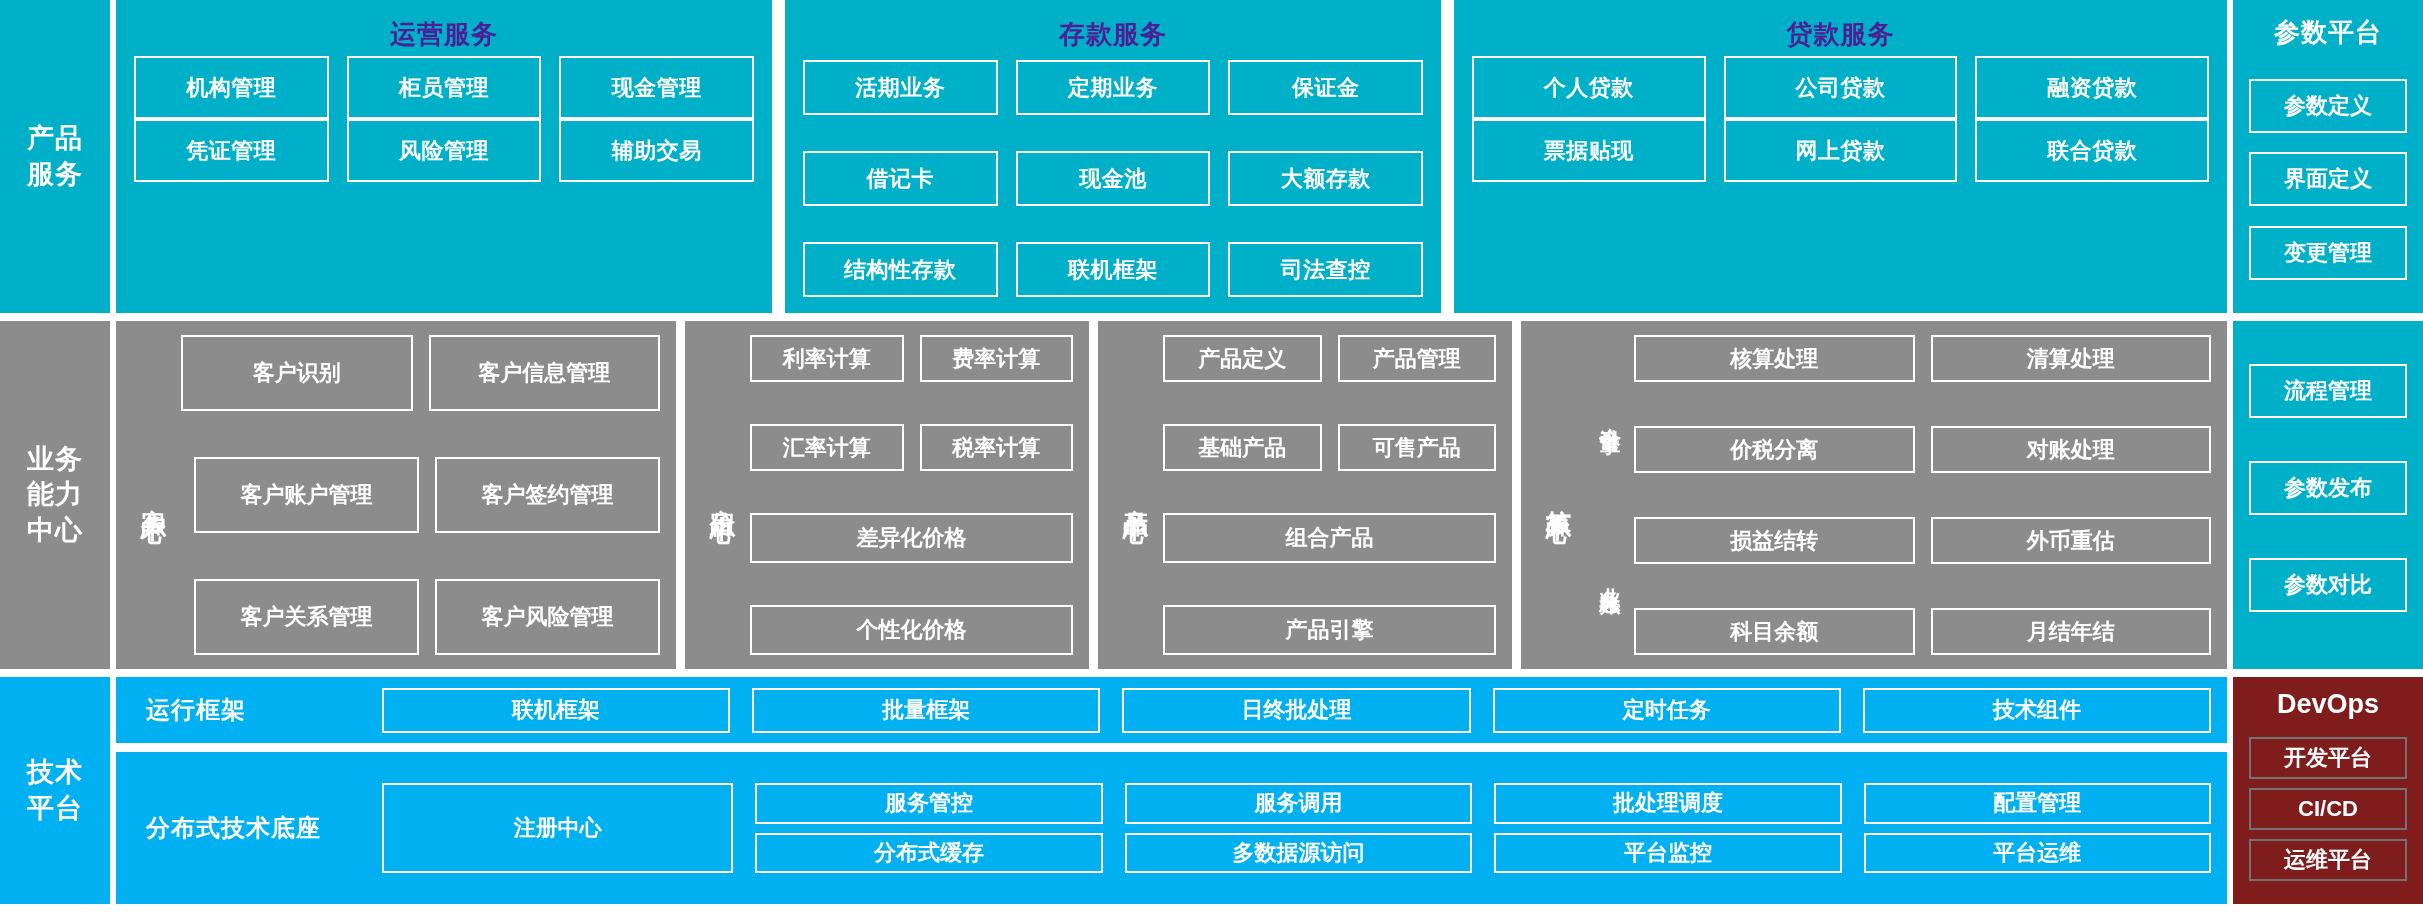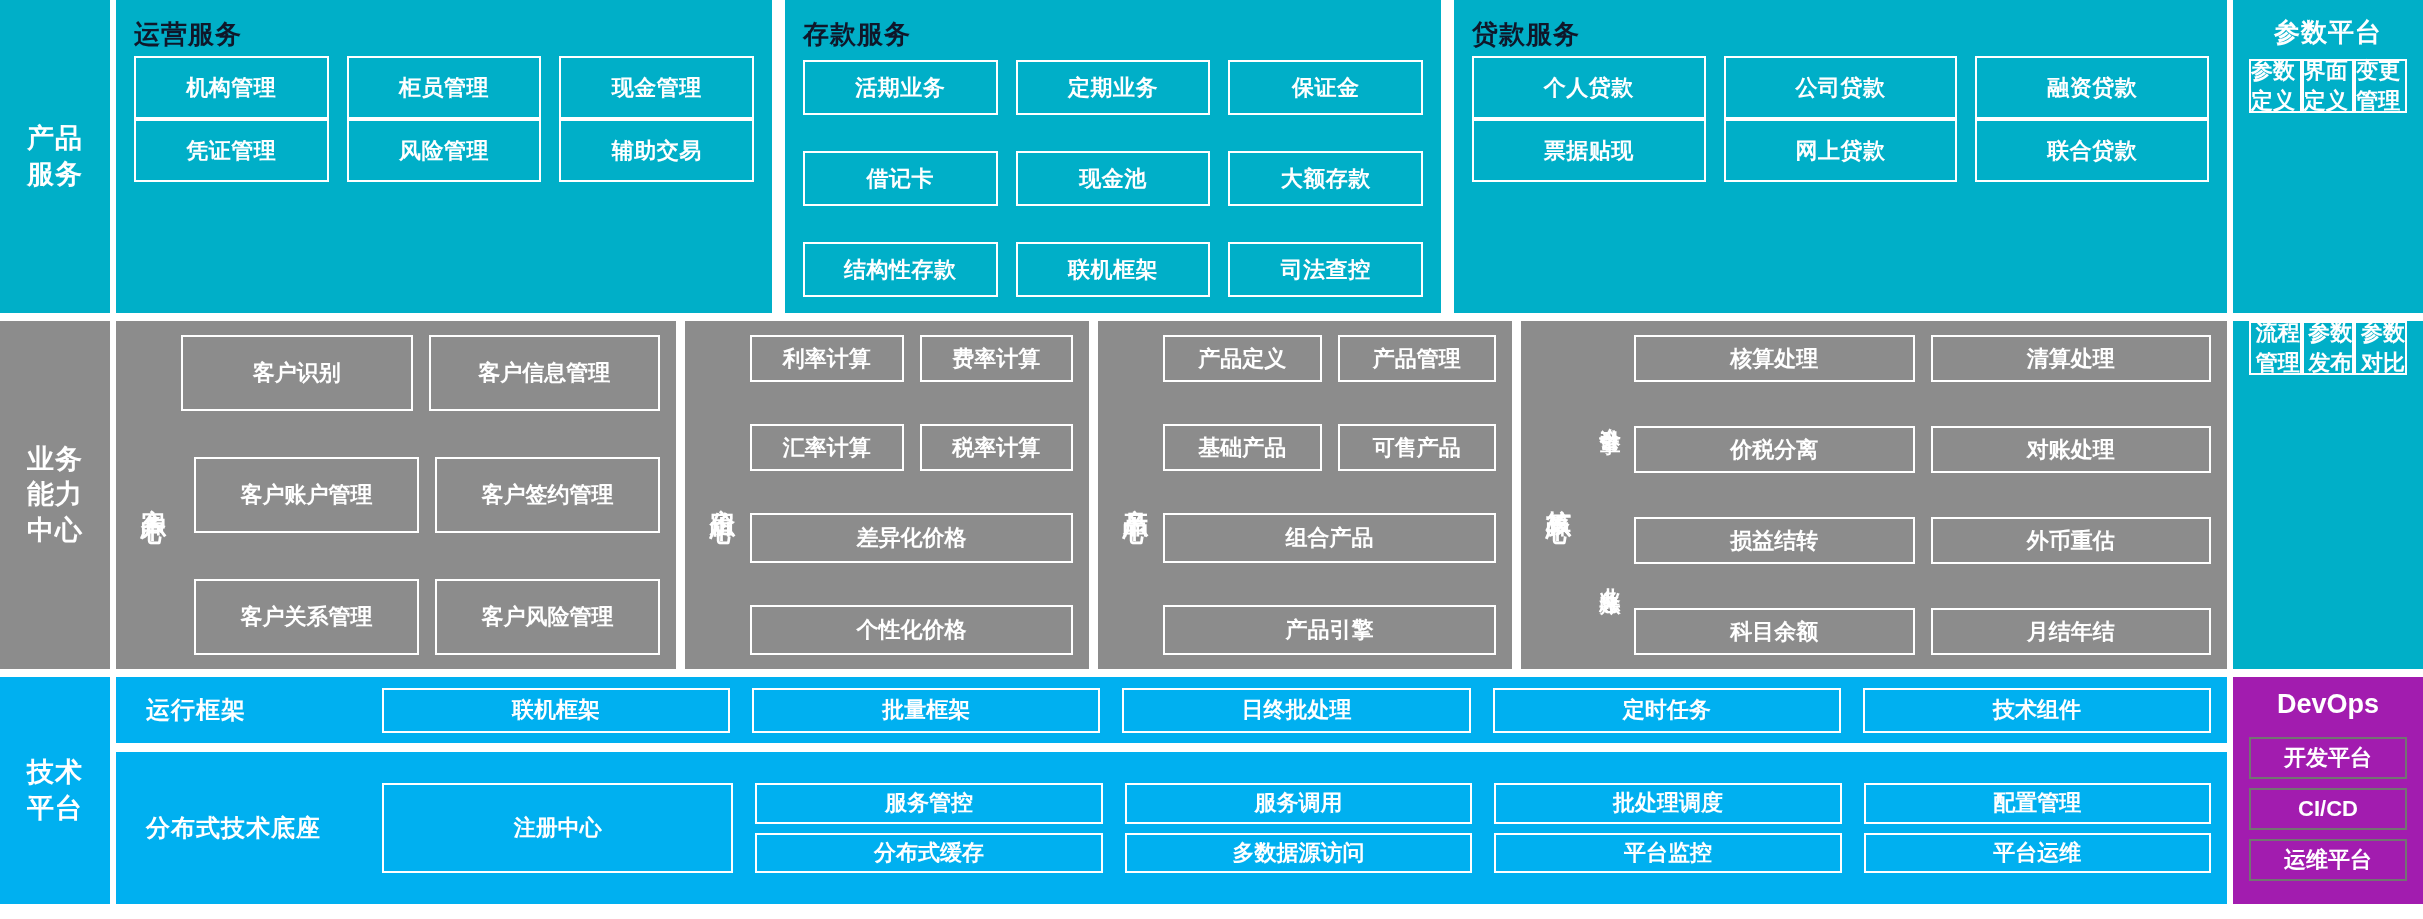--- a/index.html
+++ b/index.html
@@ -28,22 +28,22 @@
   
   .top-band { height: 313px; }
   .top-rail { width: 110px; font-size: 27px; }
   .top-groups { flex: 1; display: flex; gap: 13px; }
   .svc-group {
     background: #00AFC8; position: relative;
     padding: 8px 18px 14px 18px;
     display: flex; flex-direction: column;
   }
   .svc-title {
-    color: #0f172a; font-size: 26px; font-weight: bold;
-    padding: 9px 0 4px 0; letter-spacing: 1px;
+    color: #4c1d95; font-size: 26px; font-weight: bold;
+    text-align: center; padding: 9px 0 4px 0; letter-spacing: 1px;
   }
   .svc-rows { flex: 1; display: flex; flex-direction: column; justify-content: flex-start; }
   .svc-row { display: flex; gap: 18px; }
   .cell {
     border: 2px solid #ffffff; color: #ffffff;
     display: flex; align-items: center; justify-content: center;
     font-weight: bold; text-align: center; letter-spacing: .5px;
   }
   .cell-op   { flex: 1; height: 63px; font-size: 22px; }
   .cell-dep  { flex: 1; height: 55px; font-size: 22px; }
@@ -59,21 +59,21 @@
   
   .param-col {
     width: 190px; background: #00AFC8;
     display: flex; flex-direction: column; align-items: center;
     padding: 8px 16px 14px 16px;
   }
   .param-title {
     color:#fff; font-size: 26px; font-weight: bold; letter-spacing: 1px;
     padding: 7px 0 9px 0;
   }
-  .param-list { flex: 1; width: 100%; display: flex; flex-direction: row; justify-content: space-evenly; }
+  .param-list { flex: 1; width: 100%; display: flex; flex-direction: column; justify-content: space-evenly; }
   .param-cell {
     border: 2px solid #fff; color: #fff; font-size: 22px; font-weight: bold;
     height: 54px; display: flex; align-items: center; justify-content: center;
   }
 
   
   .mid-band { height: 348px; }
   .mid-rail { width: 110px; font-size: 27px; }
   .mid-groups { flex: 1; display: flex; gap: 9px; }
   .ctr-group {
@@ -129,21 +129,21 @@
     border: 2px solid #fff; color: #fff; font-weight: bold; font-size: 22px;
     display: flex; align-items: center; justify-content: center;
     flex: 1; text-align: center;
   }
   .tech-row-1 .bcell { height: 45px; }
   .reg-cell { flex: 1; height: 90px; }
   .stack-col { flex: 1; display: flex; flex-direction: column; gap: 9px; }
   .stack-col .bcell { height: 40px; }
 
   .devops-col {
-    width: 190px; background: #a21caf;
+    width: 190px; background: #7f1d1d;
     display: flex; flex-direction: column; align-items: stretch;
     padding: 8px 16px 14px 16px;
   }
   .devops-title {
     color:#fff; font-size: 27px; font-weight: bold; text-align:center;
     padding: 4px 0 8px 0;
   }
   .devops-list { flex: 1; display: flex; flex-direction: column; justify-content: space-evenly; }
   .devops-cell {
     border: 2px solid #737373; color: #fff; font-size: 22px; font-weight: bold;

